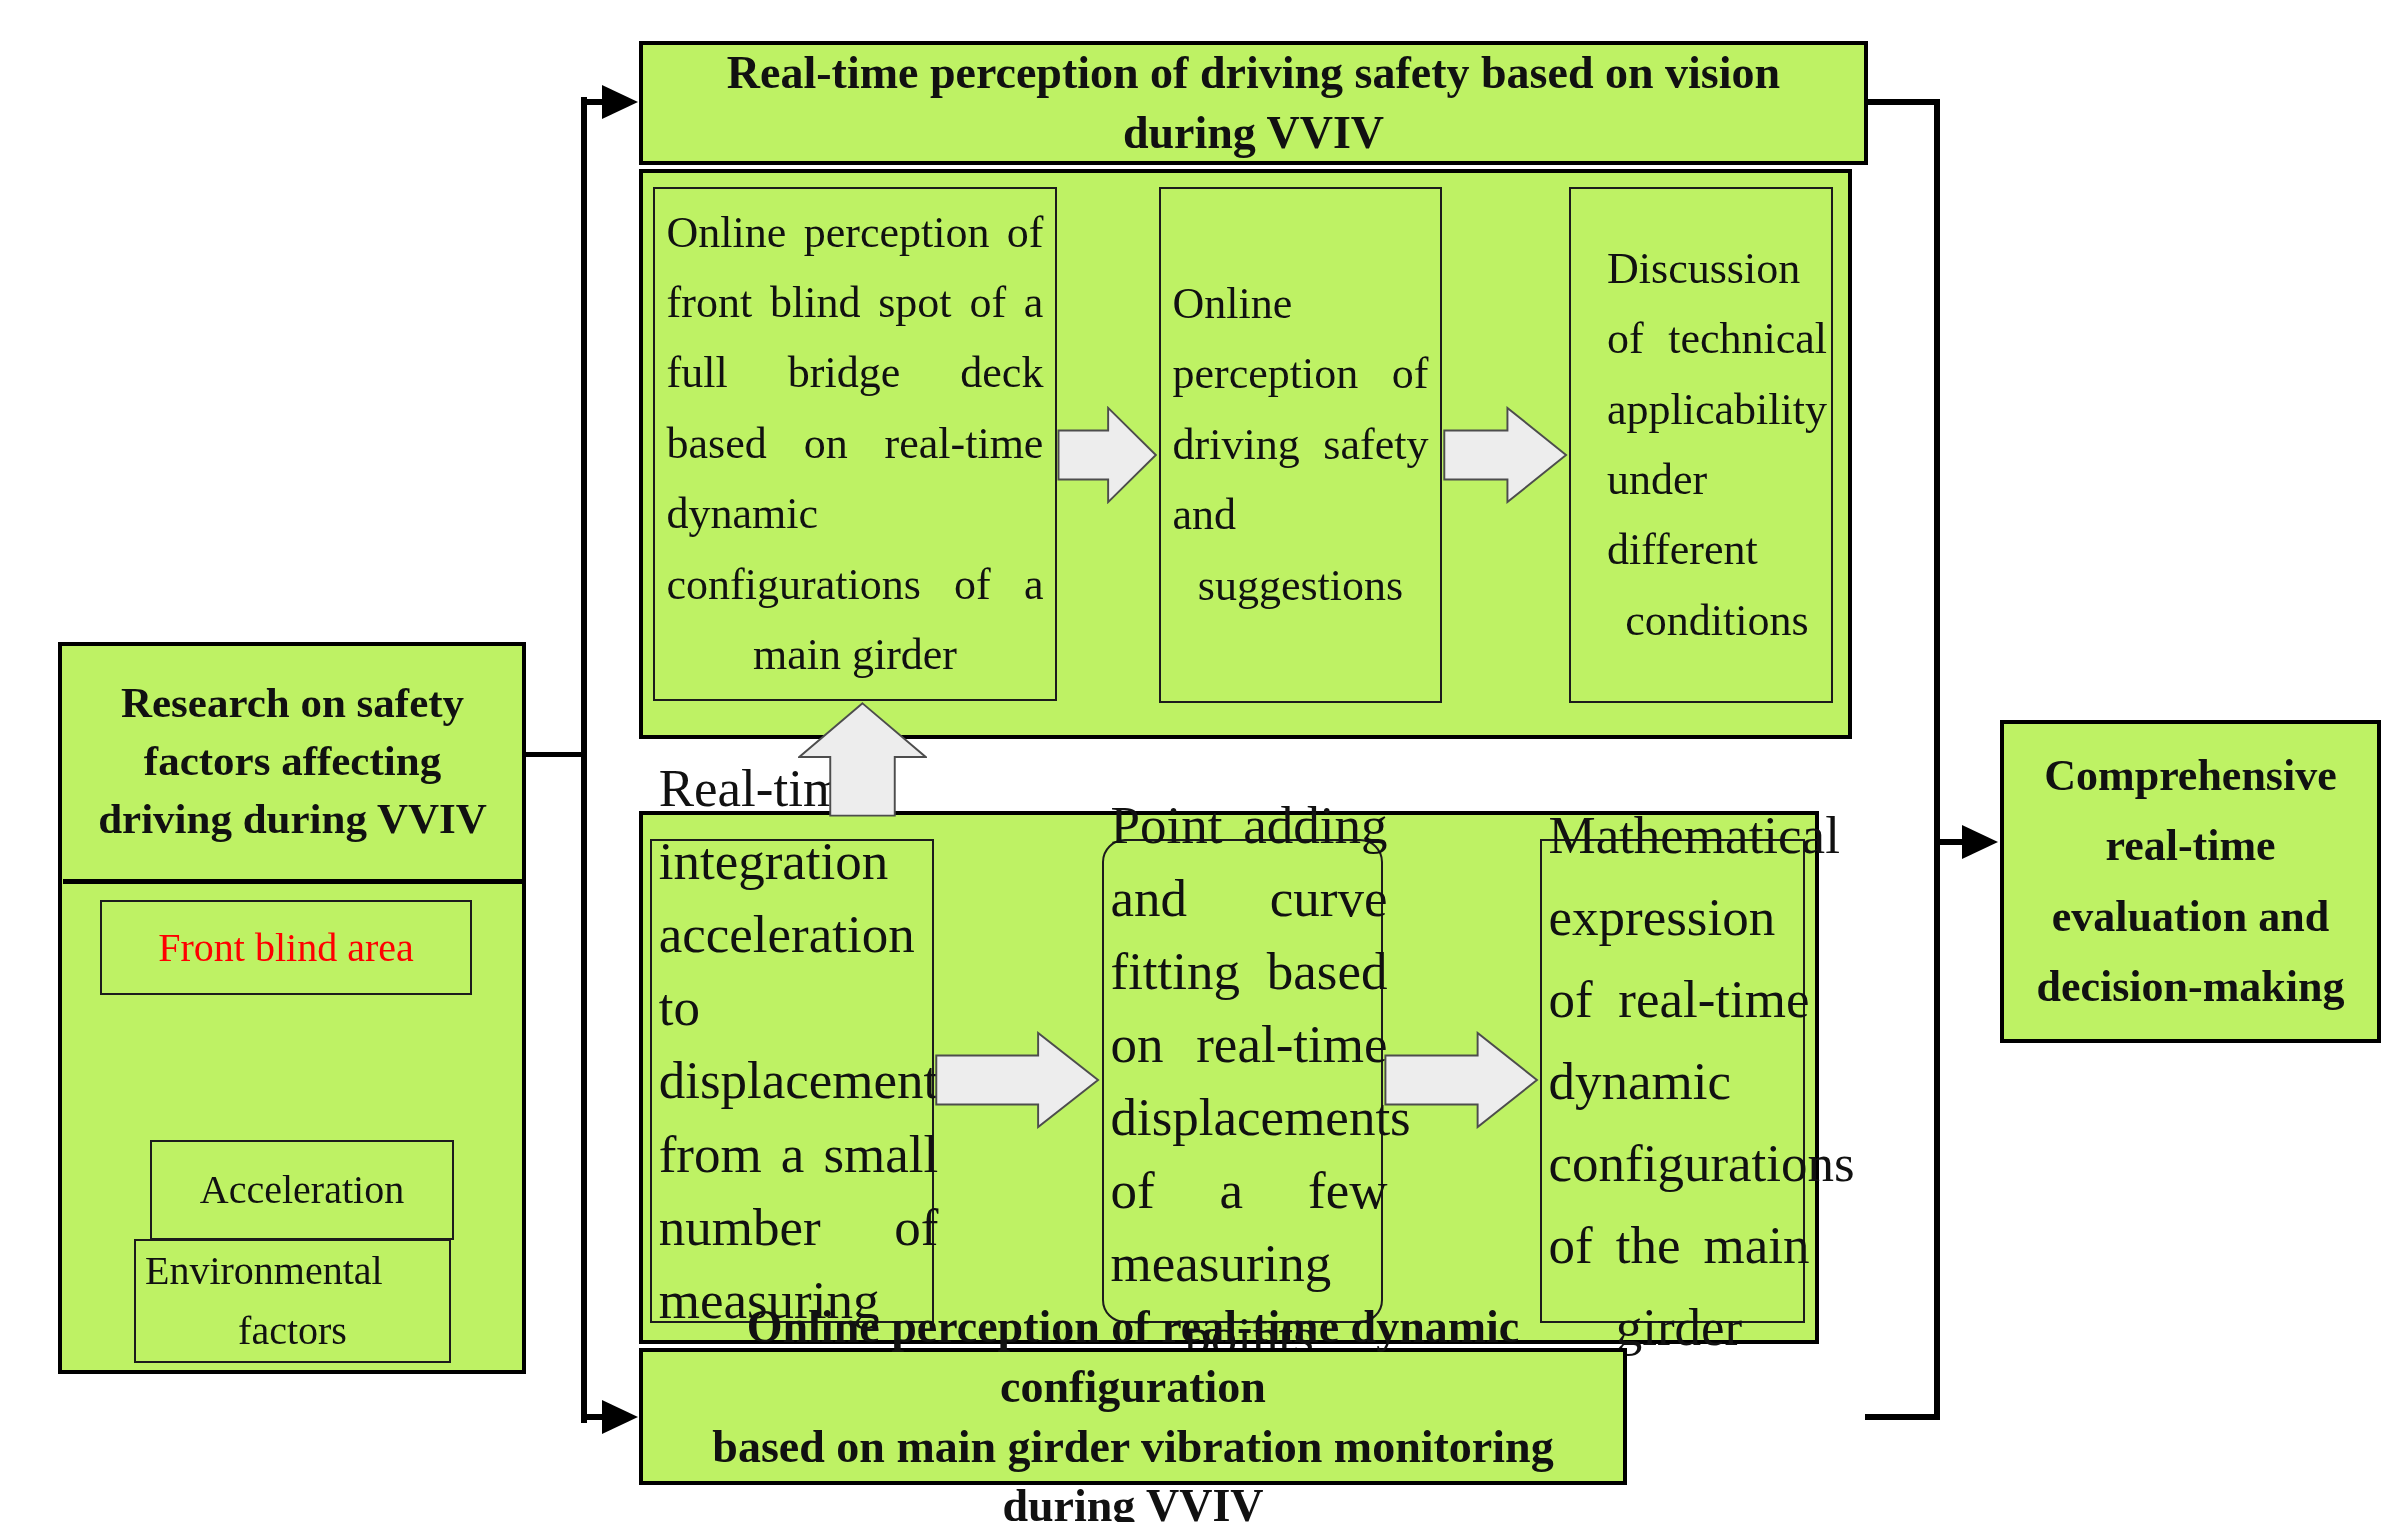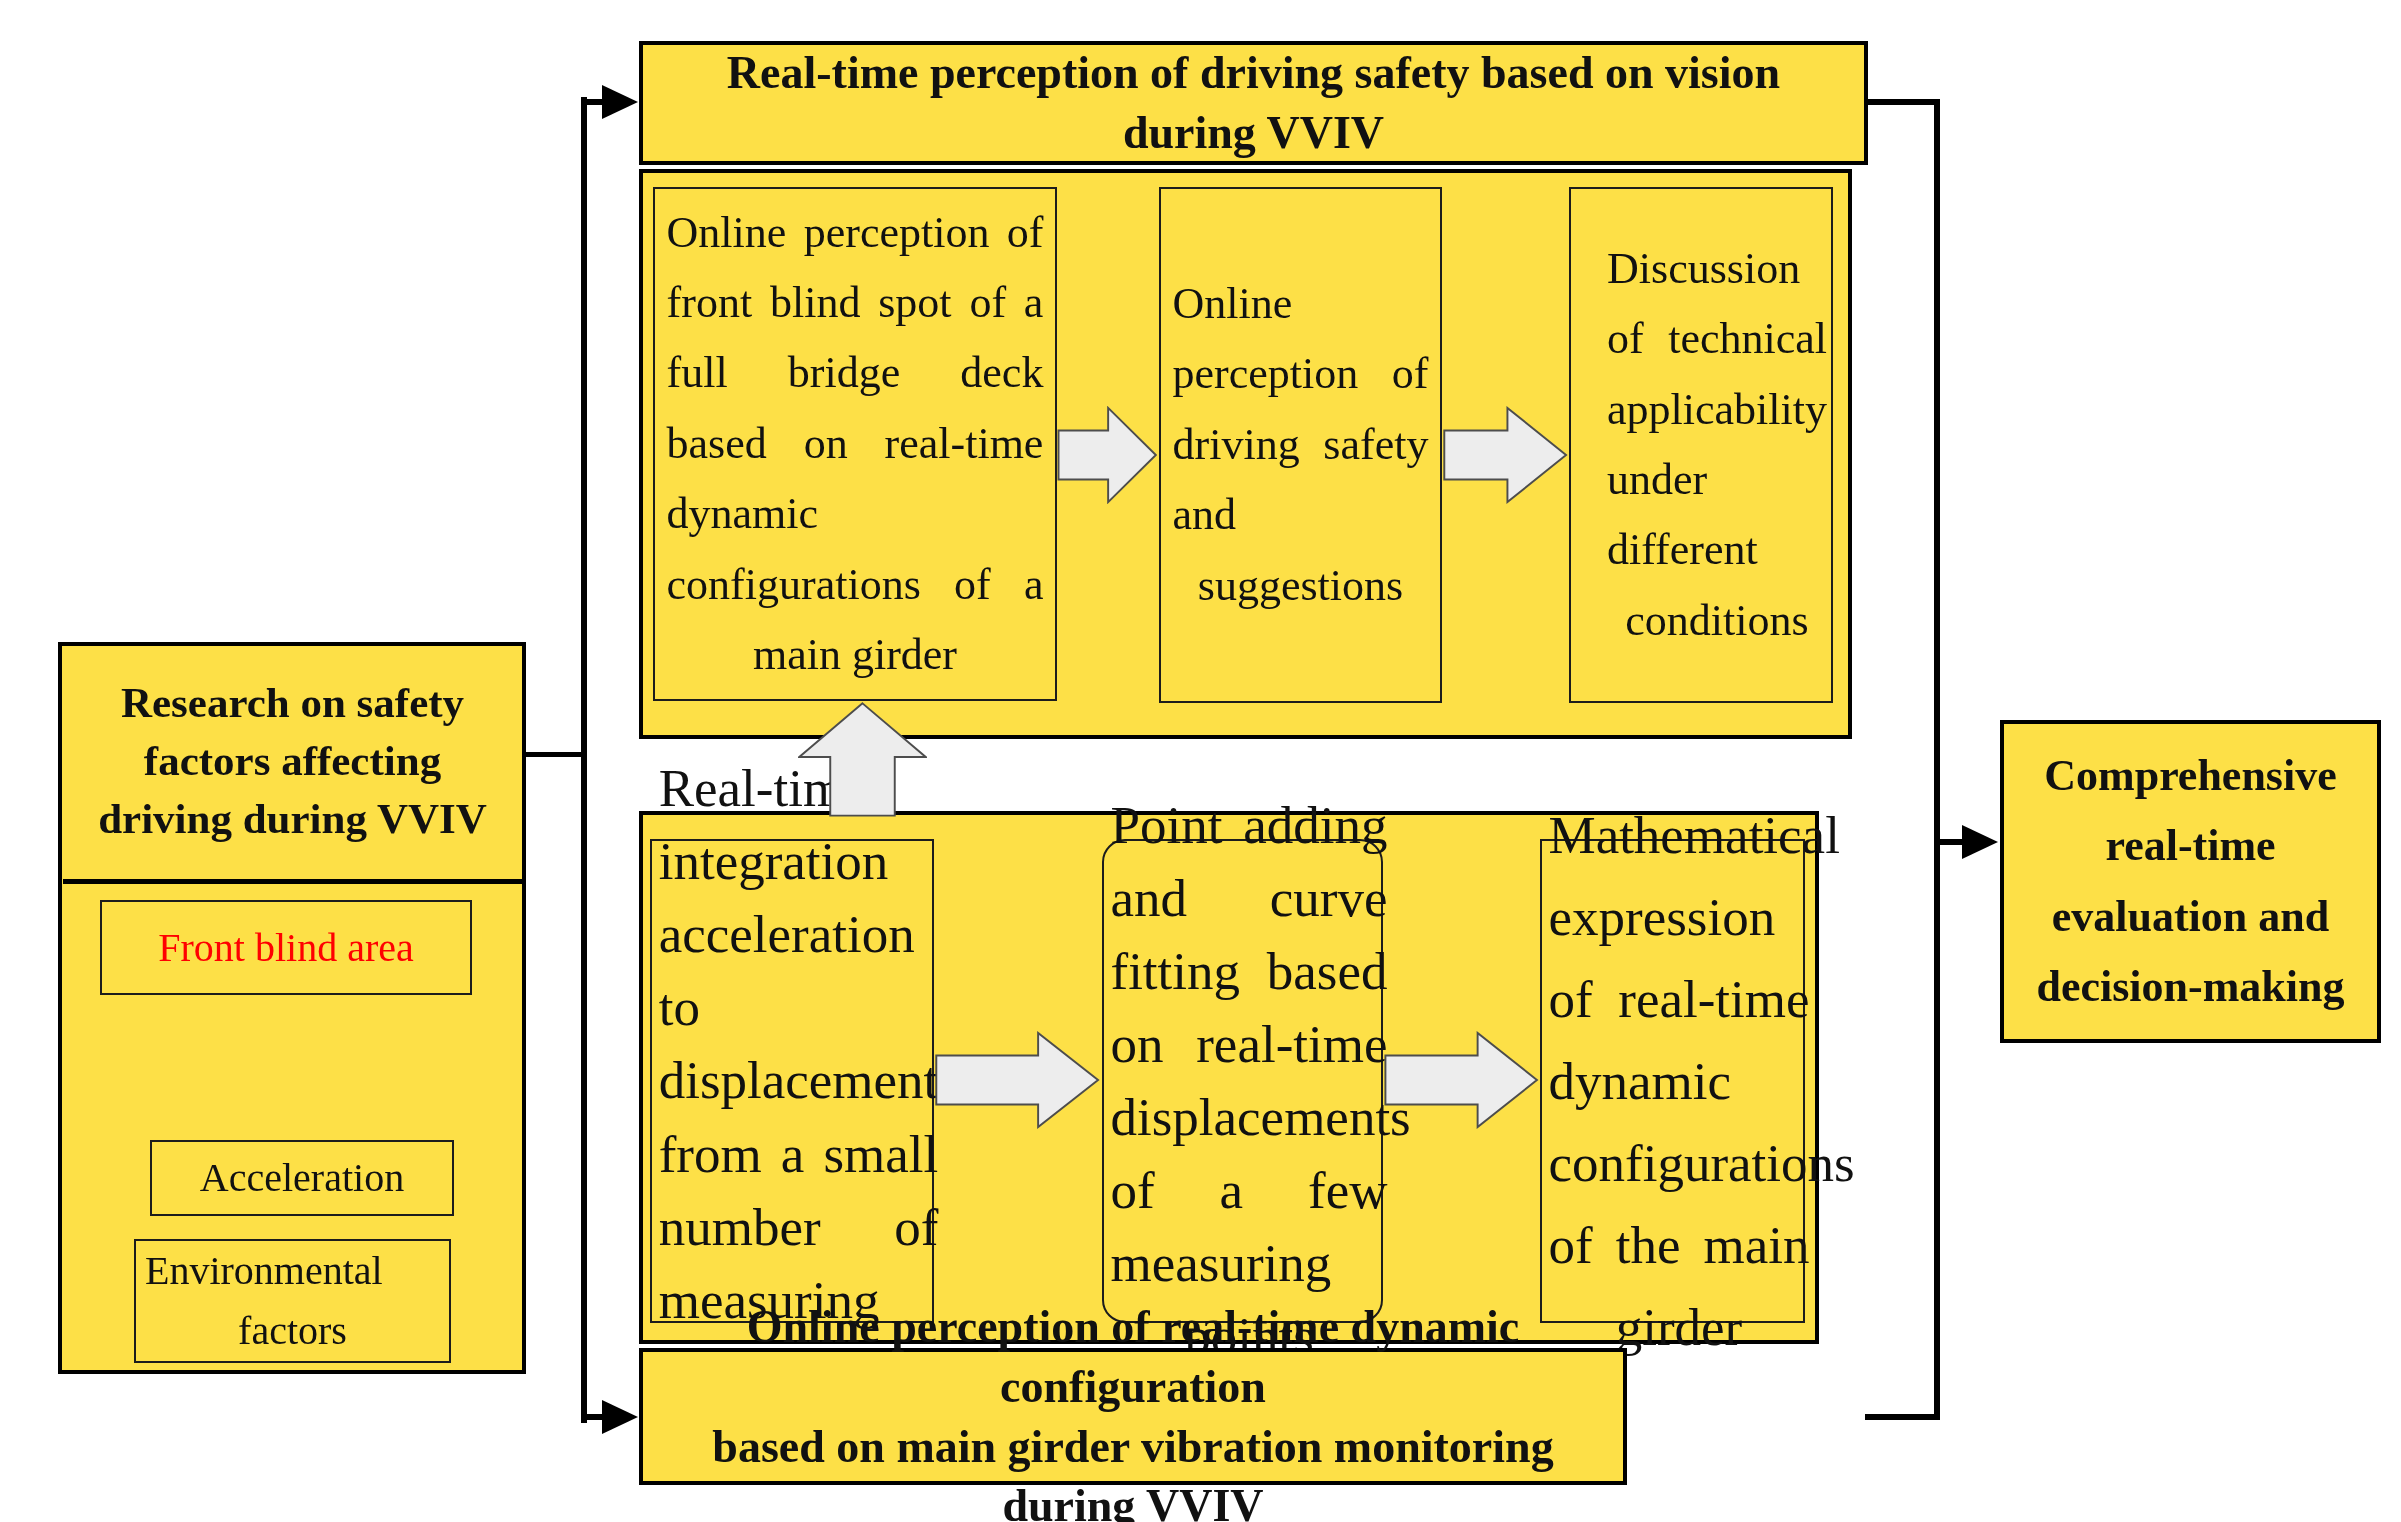--- a/index.html
+++ b/index.html
@@ -2,21 +2,21 @@
 <html style="font-size:10.3px"><head>
 <meta charset="utf-8">
 <style>
   html,body{margin:0;padding:0;background:#ffffff;}
   .canvas{
     position:relative;width:2401px;height:1523px;background:#ffffff;
     font-family:"Liberation Serif", serif;color:#111;overflow:hidden;
   }
   .abs{position:absolute;box-sizing:border-box;}
   .box{
-    position:absolute;box-sizing:border-box;background:#fde047;
+    position:absolute;box-sizing:border-box;background:#bef264;
     border:2.6px solid #1c1c1c;display:flex;align-items:center;justify-content:center;
     z-index:2;
   }
   .thick{border-width:4.5px;border-color:#000;}
   .txt{width:100%;}
   .banner{font-weight:bold;font-size:46px;line-height:1.3;text-align:center;white-space:pre-line;}
   .title-bold{font-weight:bold;font-size:43px;line-height:1.35;text-align:center;white-space:pre-line;}
   .outbold{font-weight:bold;font-size:44px;line-height:1.6;text-align:center;white-space:pre-line;}
   .para{font-size:44px;line-height:1.6;text-align:justify;text-align-last:center;padding:6.5px 11.6px;}
   .para-sm{font-size:53px;line-height:1.38;text-align:justify;text-align-last:center;padding:6.5px 11.6px;margin-left:13px;}
@@ -40,21 +40,21 @@
   <div class="abs" style="left:63px;top:648px;width:459px;height:226px;display:flex;align-items:center;justify-content:center;z-index:2;">
     <div class="txt title-bold">Research on safety
 factors affecting
 driving during VVIV</div>
   </div>
   <div class="line" style="left:63px;top:879px;width:459px;height:4.5px;z-index:2;"></div>
 
   <div class="box" style="left:100px;top:900px;width:372px;height:95px;">
     <div class="txt factor red">Front blind area</div>
   </div>
-  <div class="box" style="left:150px;top:1140px;width:304px;height:76px;">
+  <div class="box" style="left:150px;top:1140px;width:304px;height:100px;">
     <div class="txt factor">Acceleration</div>
   </div>
   <div class="box" style="left:134px;top:1239px;width:317px;height:124px;">
     <div class="txt factor">Environmental factors</div>
   </div>
 
   <div class="box thick" style="left:639px;top:41px;width:1229px;height:124px;padding:0 19.4px;">
     <div class="txt banner">Real-time perception of driving safety based on vision
 during VVIV</div>
   </div>

